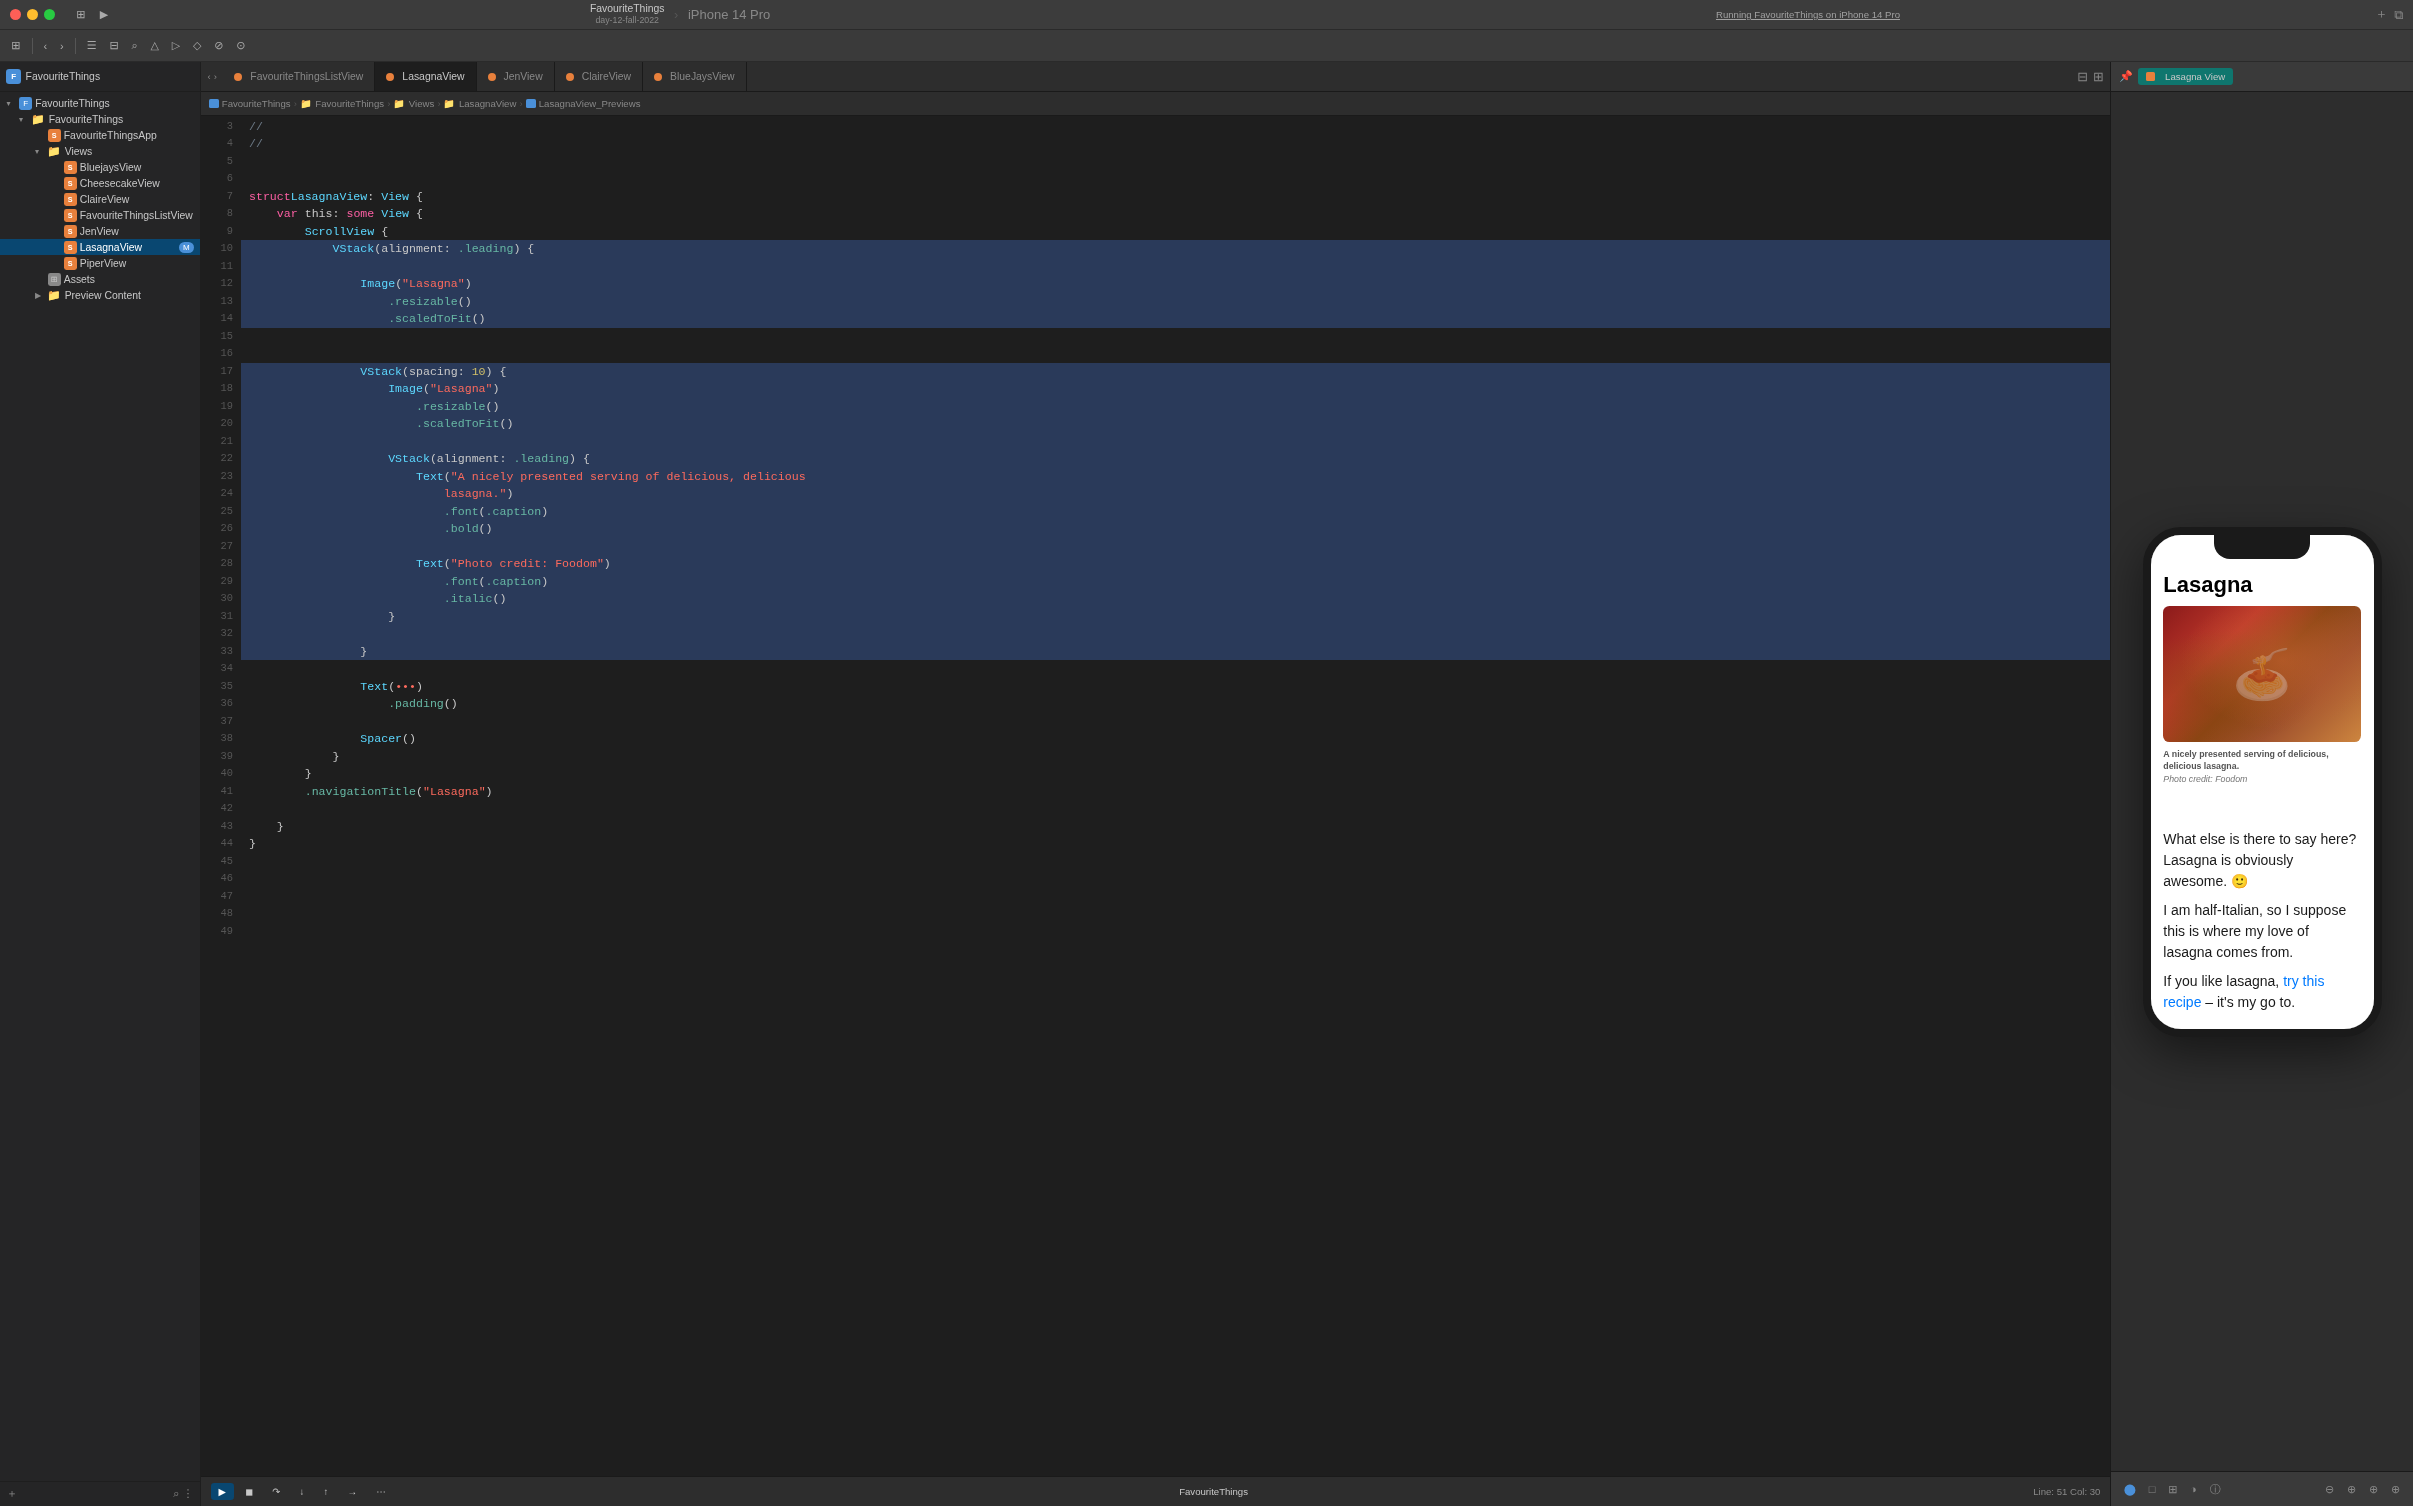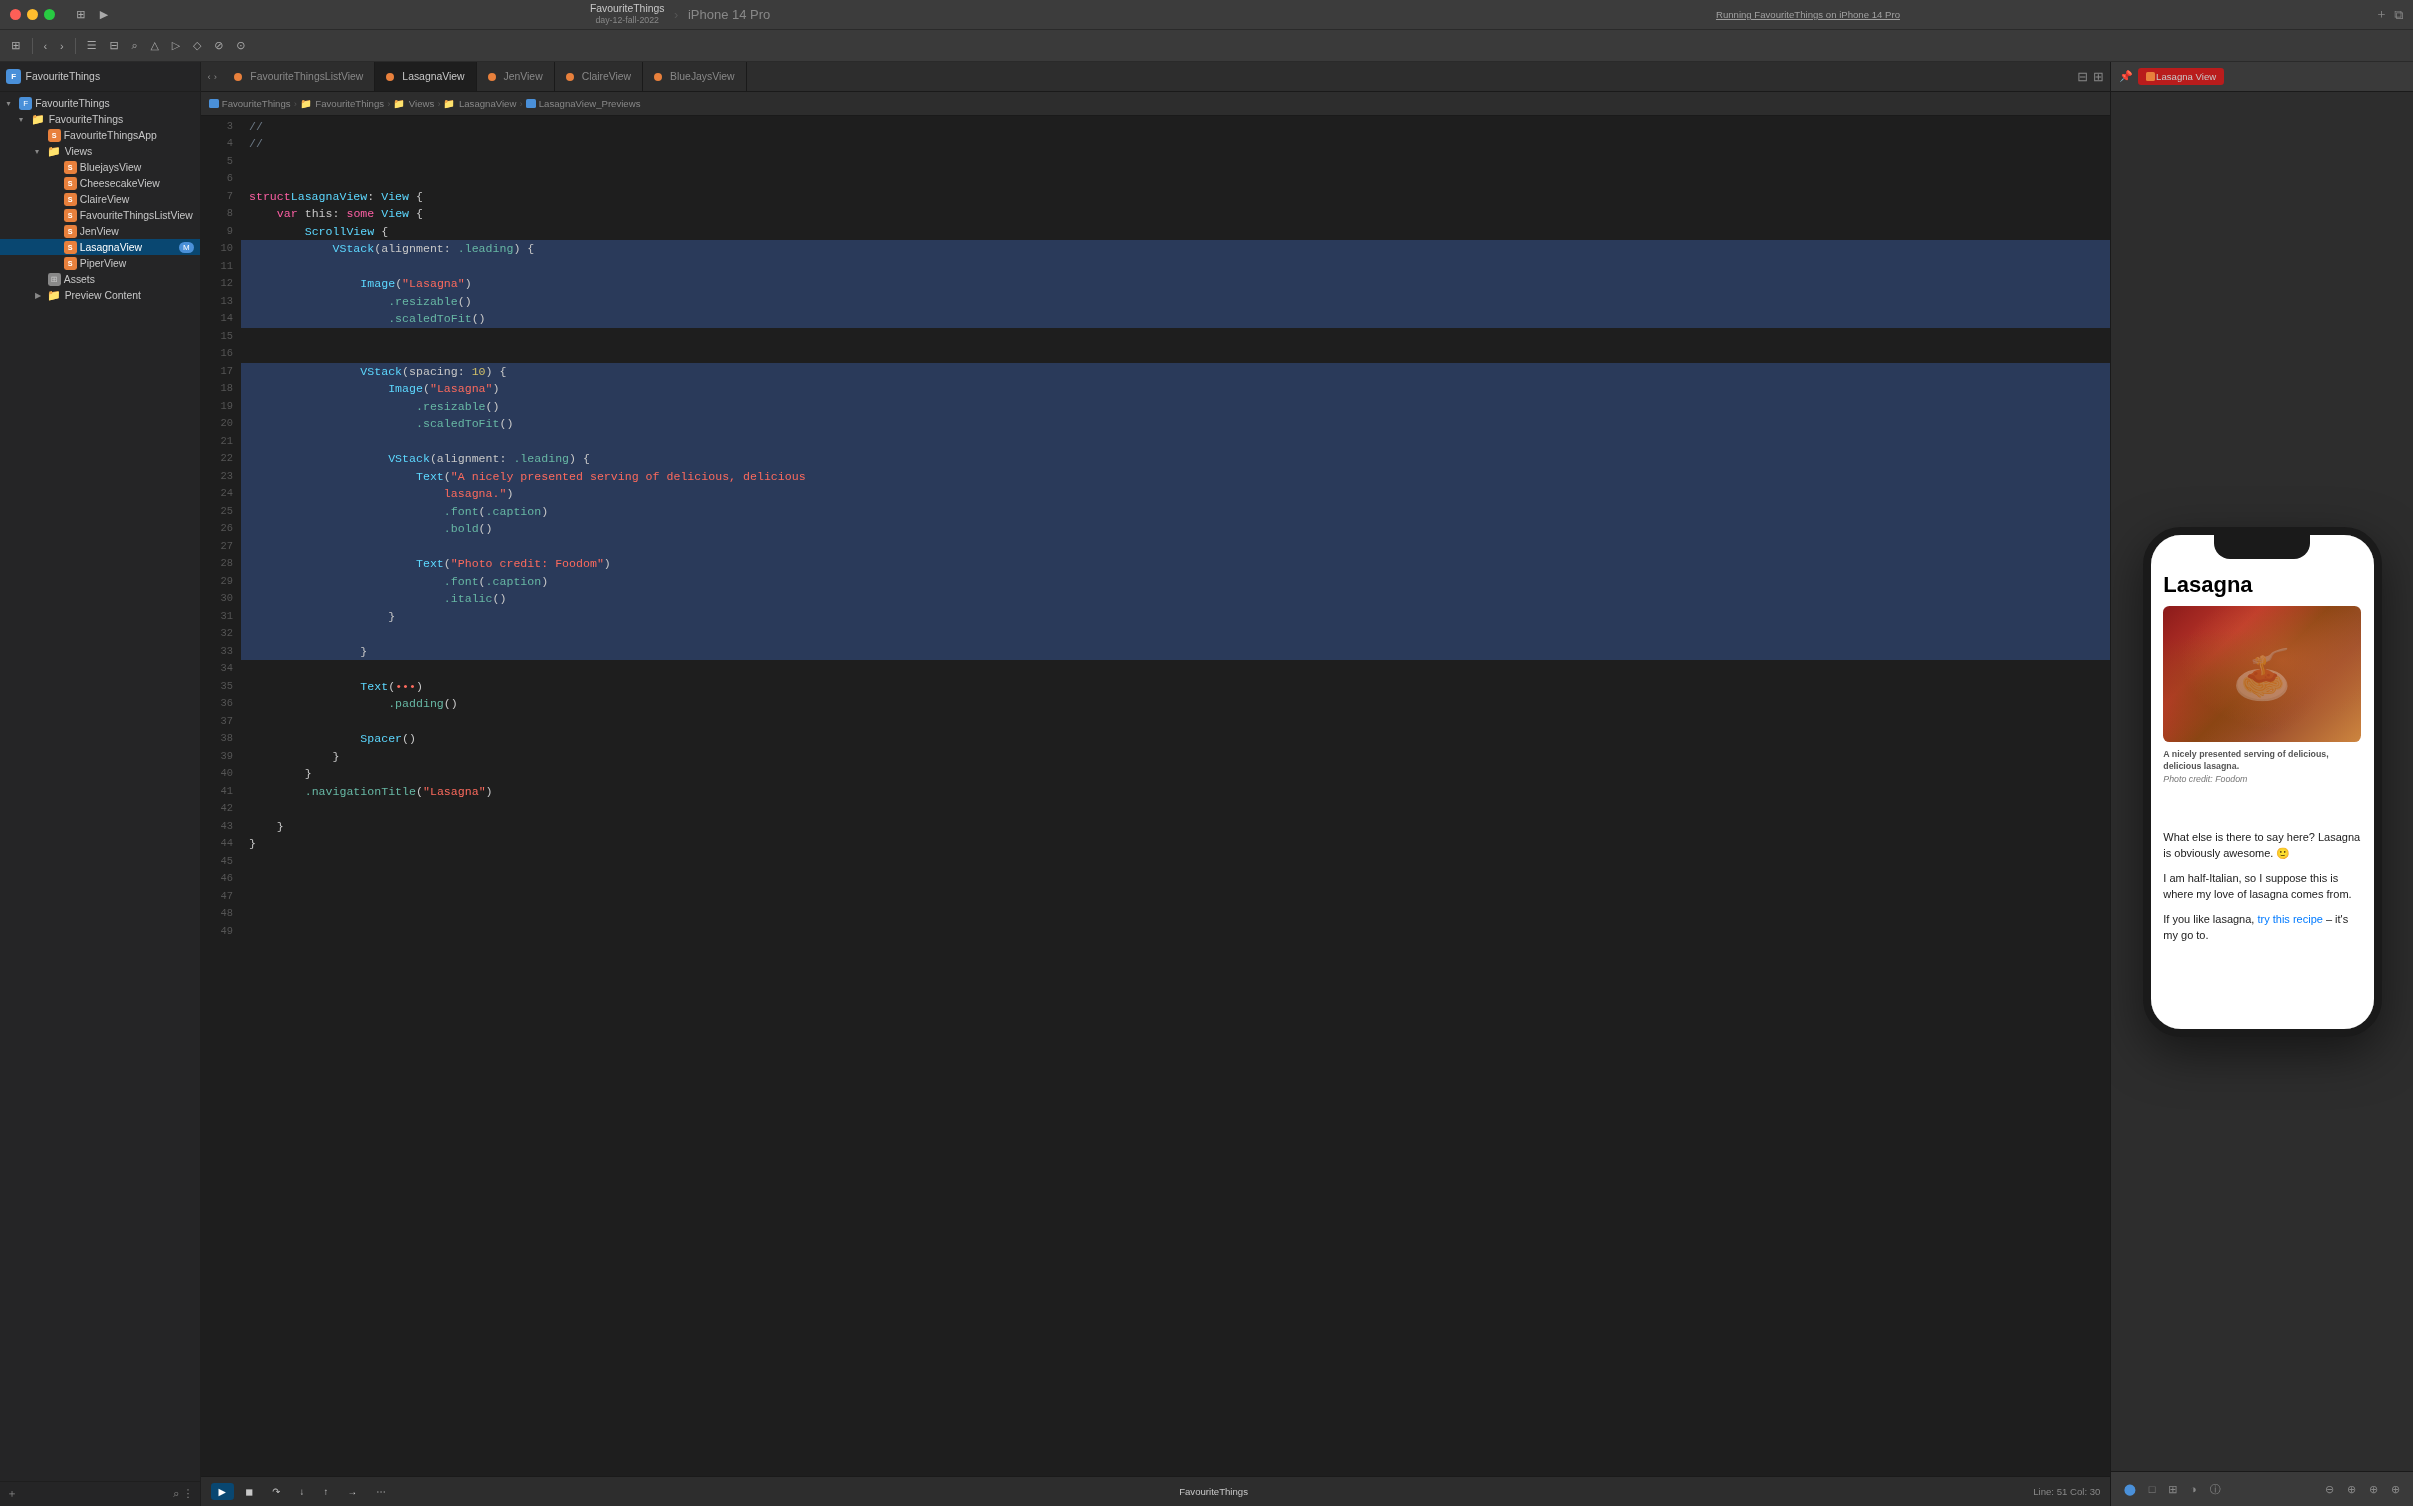--- a/index.html
+++ b/index.html
@@ -375,28 +375,28 @@
       align-items: center;
       padding: 0 8px;
       gap: 4.8px;
     }
     .preview-pin {
       color: #888;
       font-size: 11px;
       cursor: pointer;
     }
     .preview-title-tab {
-      background: #b91c1c;
+      background: #0f766e;
       color: #c8c8c8;
       font-size: 9.6px;
       padding: 3.2px 8px;
       border-radius: 3.2px;
       display: flex;
       align-items: center;
-      gap: 1px;
+      gap: 10px;
     }
     .preview-title-icon {
       width: 9.6px;
       height: 9.6px;
       background: #e8803c;
       border-radius: 1.6px;
     }
     .preview-content {
       flex: 1;
       display: flex;
@@ -475,21 +475,21 @@
       font-size: 8.8px;
       color: #555;
       margin-bottom: 9.6px;
       font-family: -apple-system, sans-serif;
       line-height: 1.4;
     }
     .iphone-caption em {
       color: #777;
     }
     .iphone-body {
-      font-size: 11px;
+      font-size: 14px;
       color: #1a1a1a;
       line-height: 1.5;
       font-family: -apple-system, sans-serif;
       margin-top: 44px;
     }
     .iphone-body p {
       margin-bottom: 8px;
     }
     .iphone-link {
       color: #007aff;

